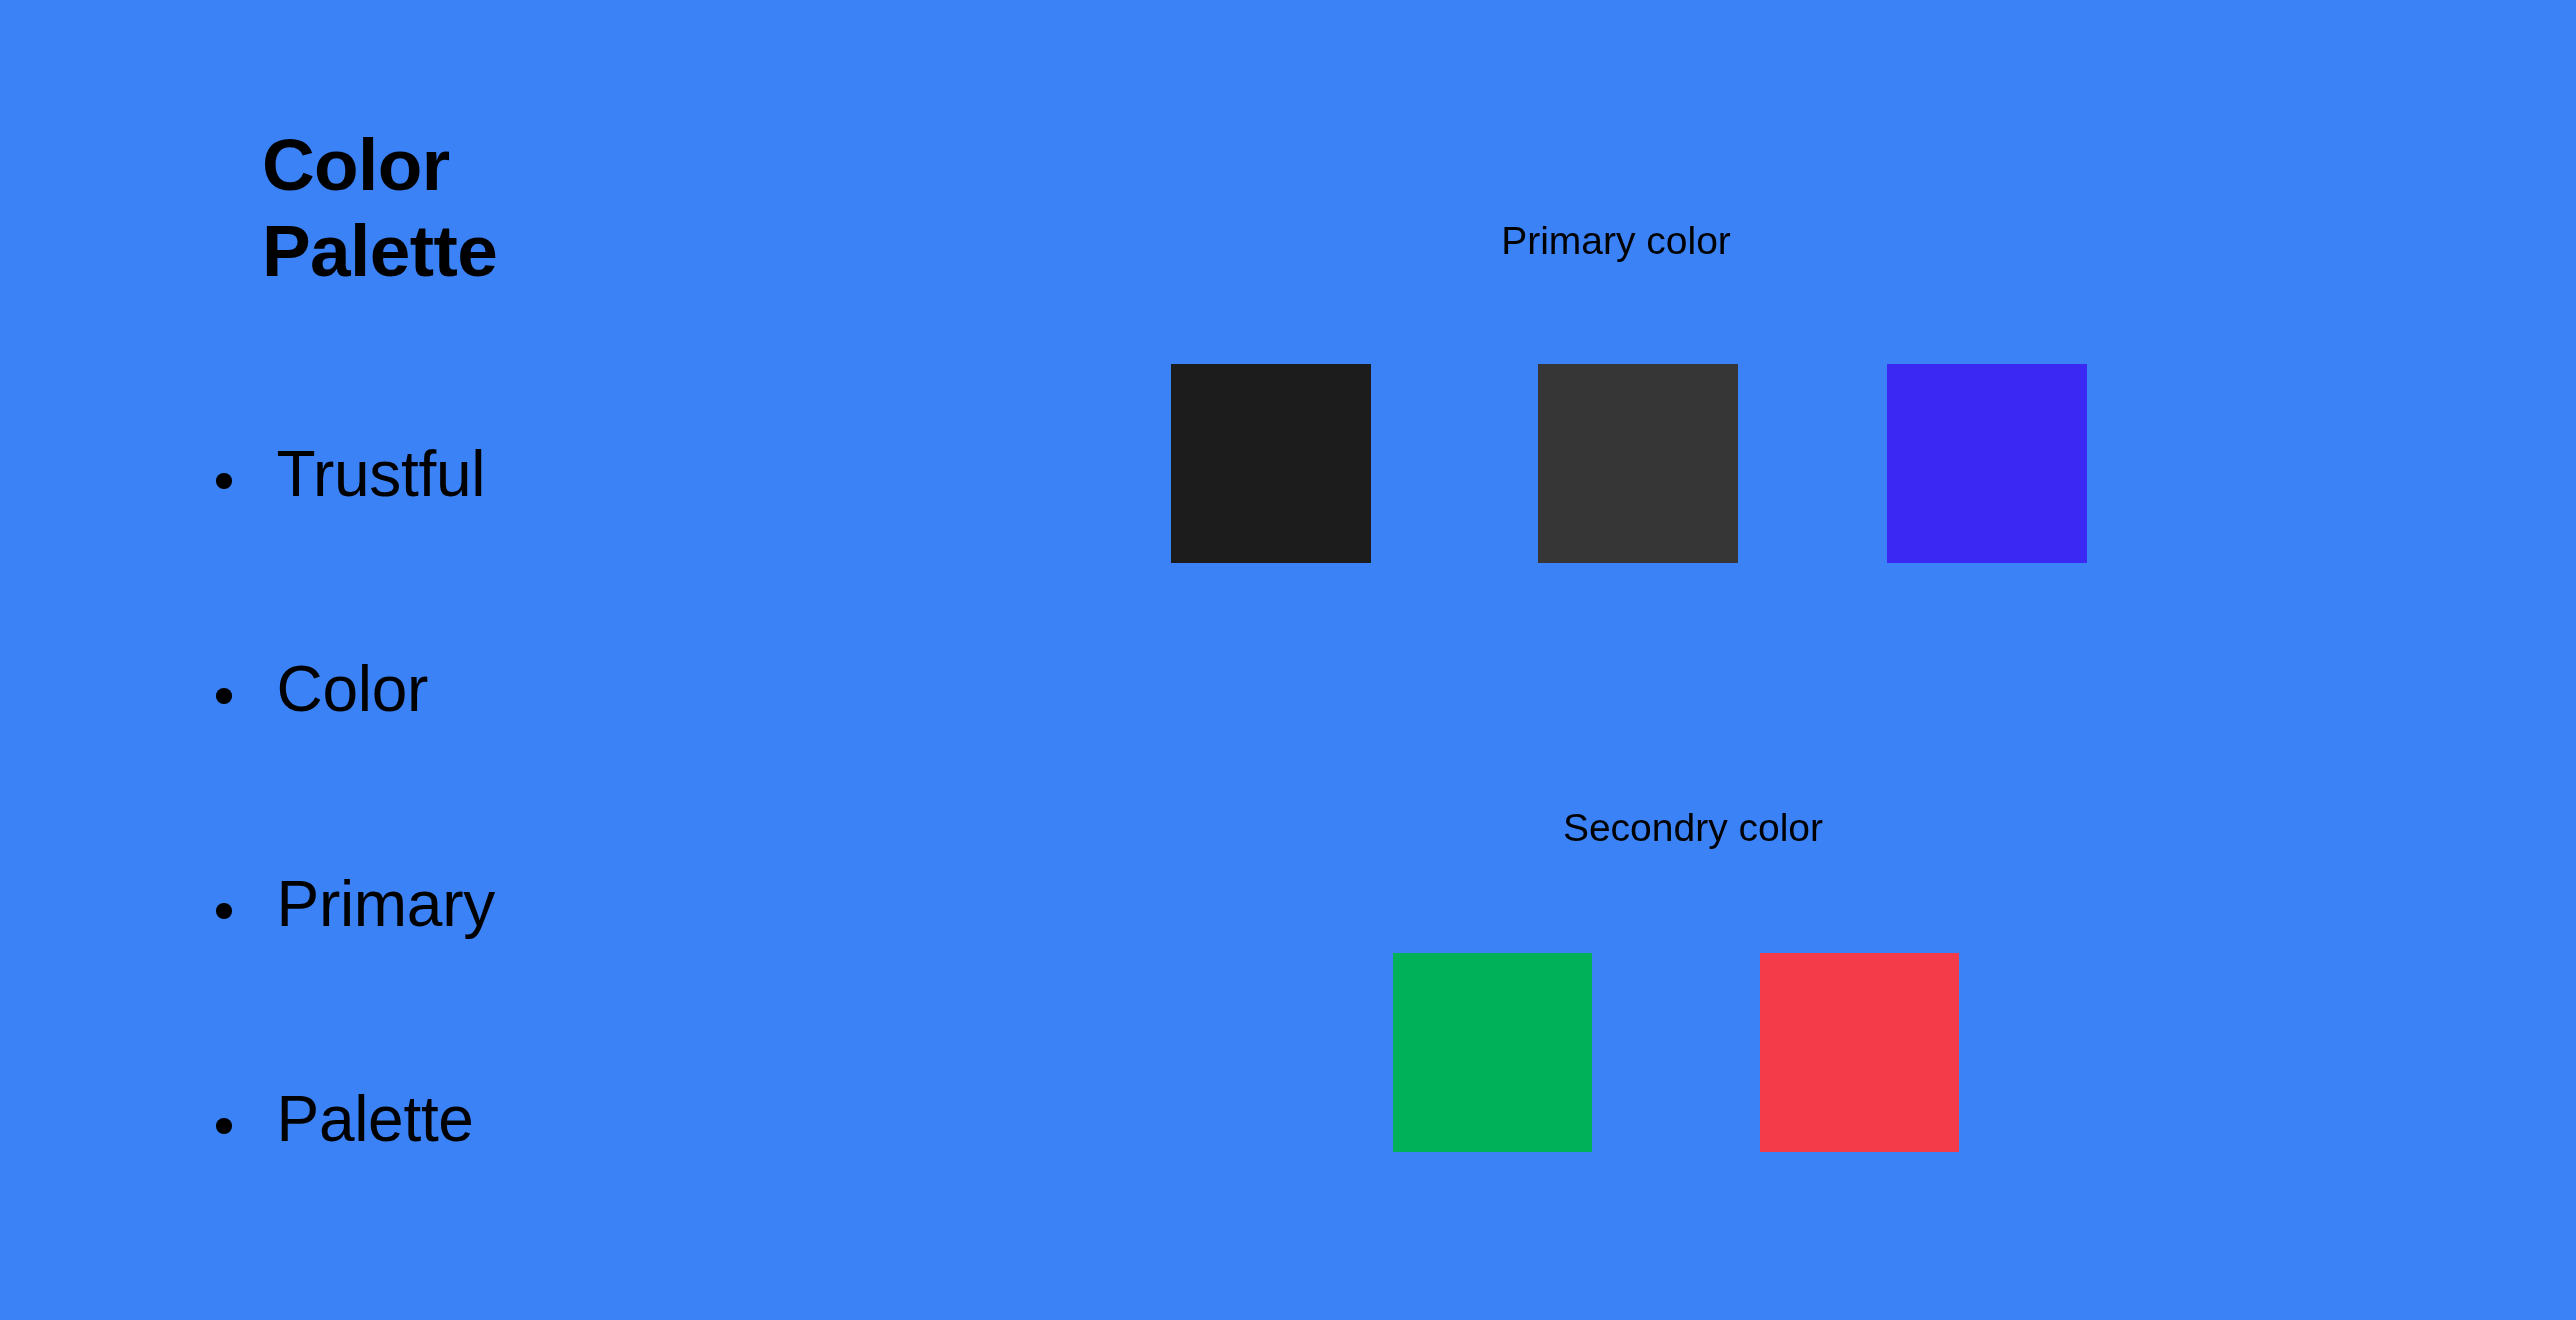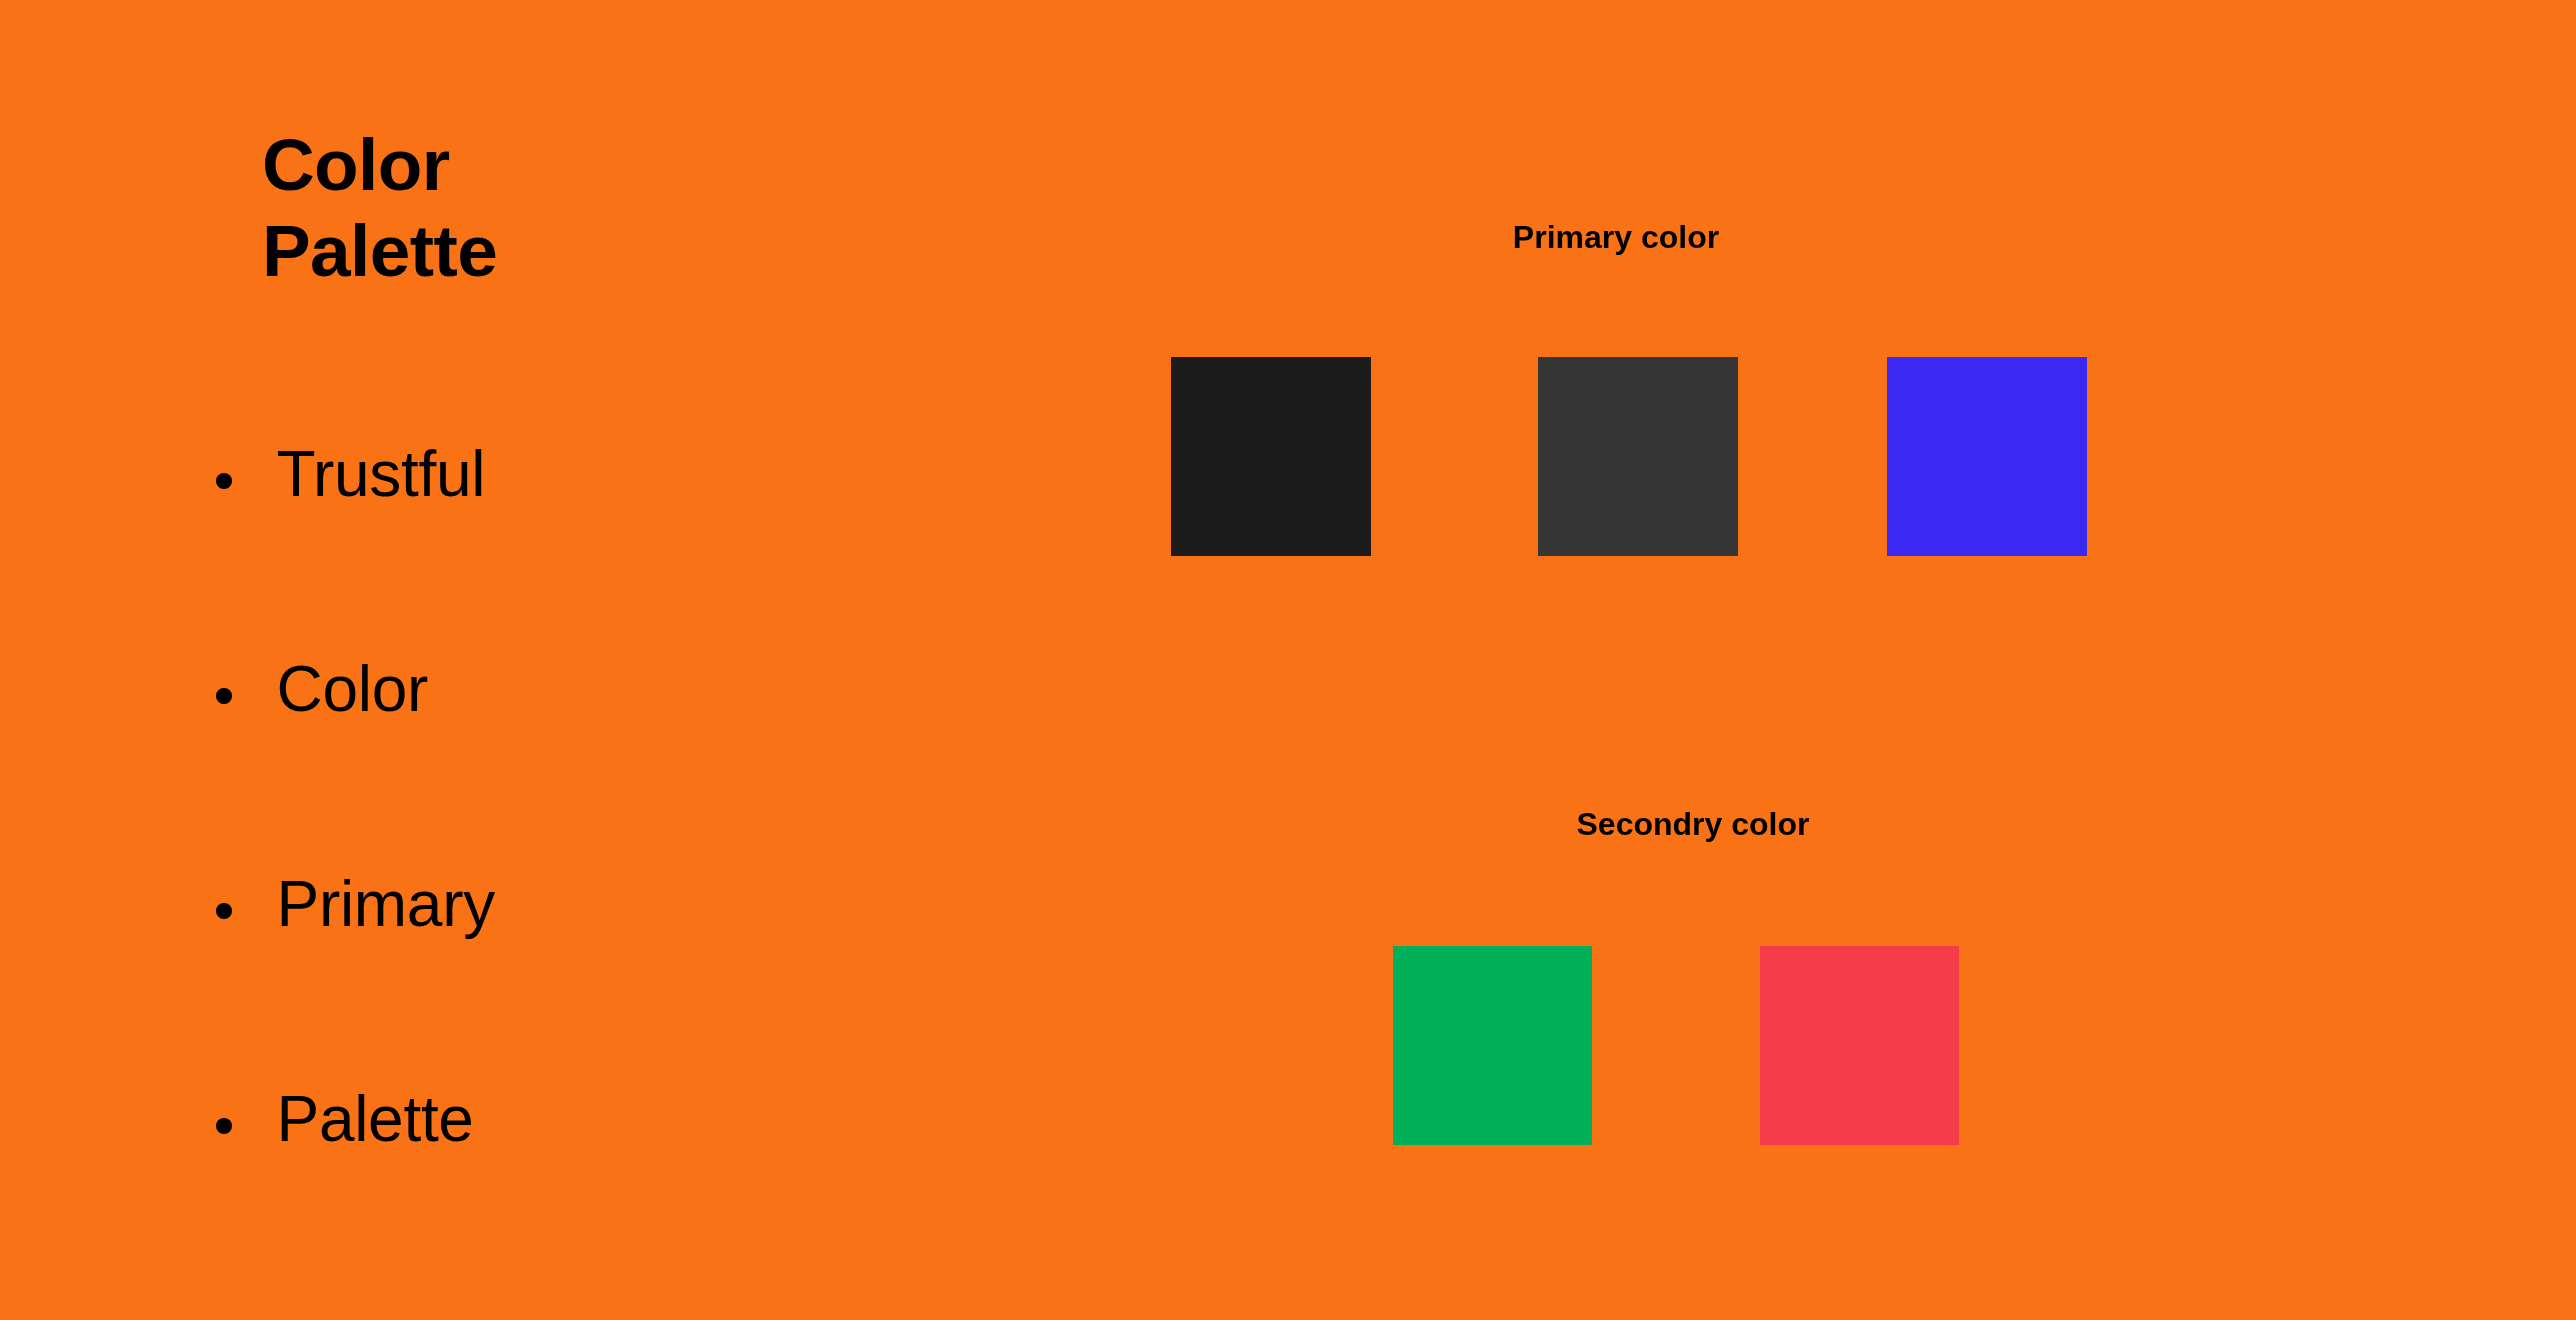--- a/index.html
+++ b/index.html
@@ -73,23 +73,23 @@
   }
 
   
   .palette-group {
     position: absolute;
   }
   #primary-group  { left: 1133px; top: 221px;  width: 1014px; }
   #secondary-group{ left: 1186px; top: 808px; width: 1014px; }
 
   .palette-heading {
-    font-size: 32px;
+    font-size: 39px;
     line-height: 1.0;
-    font-weight: bold;
+    font-weight: normal;
     color: #000000;
     text-align: center;
     letter-spacing: 0px;
   }
   #primary-group .palette-heading   { margin-left: 0px;  width: 966px; }
   #secondary-group .palette-heading { margin-left: 24px; width: 966px; }
 
   .swatch-row {
     position: relative;
     height: 215px;
@@ -107,21 +107,21 @@
   #primary-swatch-2 { left: 754px; width: 200px; height: 199px; }
 
   
   #secondary-group .swatch-row { margin-top: 106px; }
   #secondary-swatch-0 { left: 207px; width: 199px; height: 199px; }
   #secondary-swatch-1 { left: 574px; width: 199px; height: 199px; }
 </style>
 </head>
 <body>
 
-<div id="slide" style="background-color: #f97316;">
+<div id="slide" style="background-color: #3b82f6;">
 
   <div id="left-column">
 
     <div id="slide-title">Color
 Palette</div>
 
     <ul id="attribute-list">
       <li>
         <span class="bullet-dot"></span>
         <span class="attribute-label">Trustful</span>

